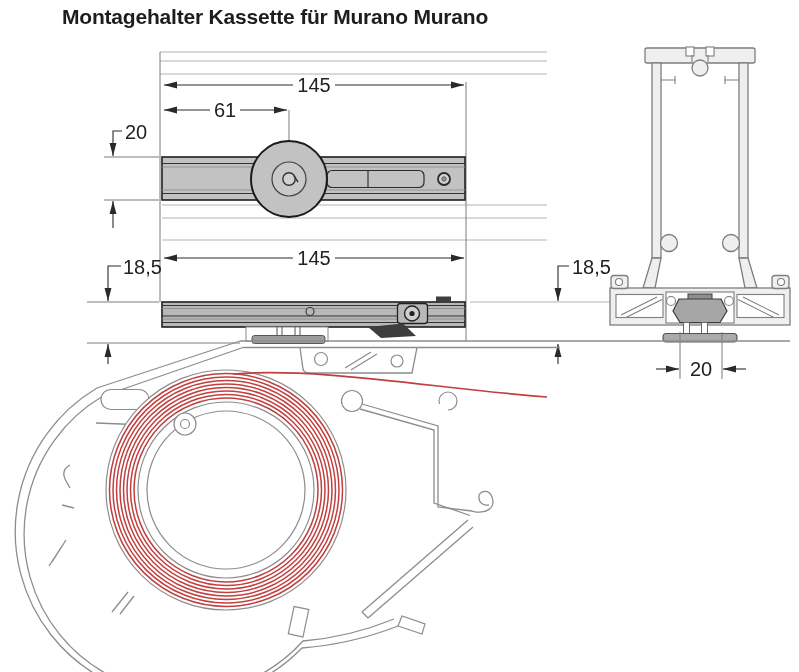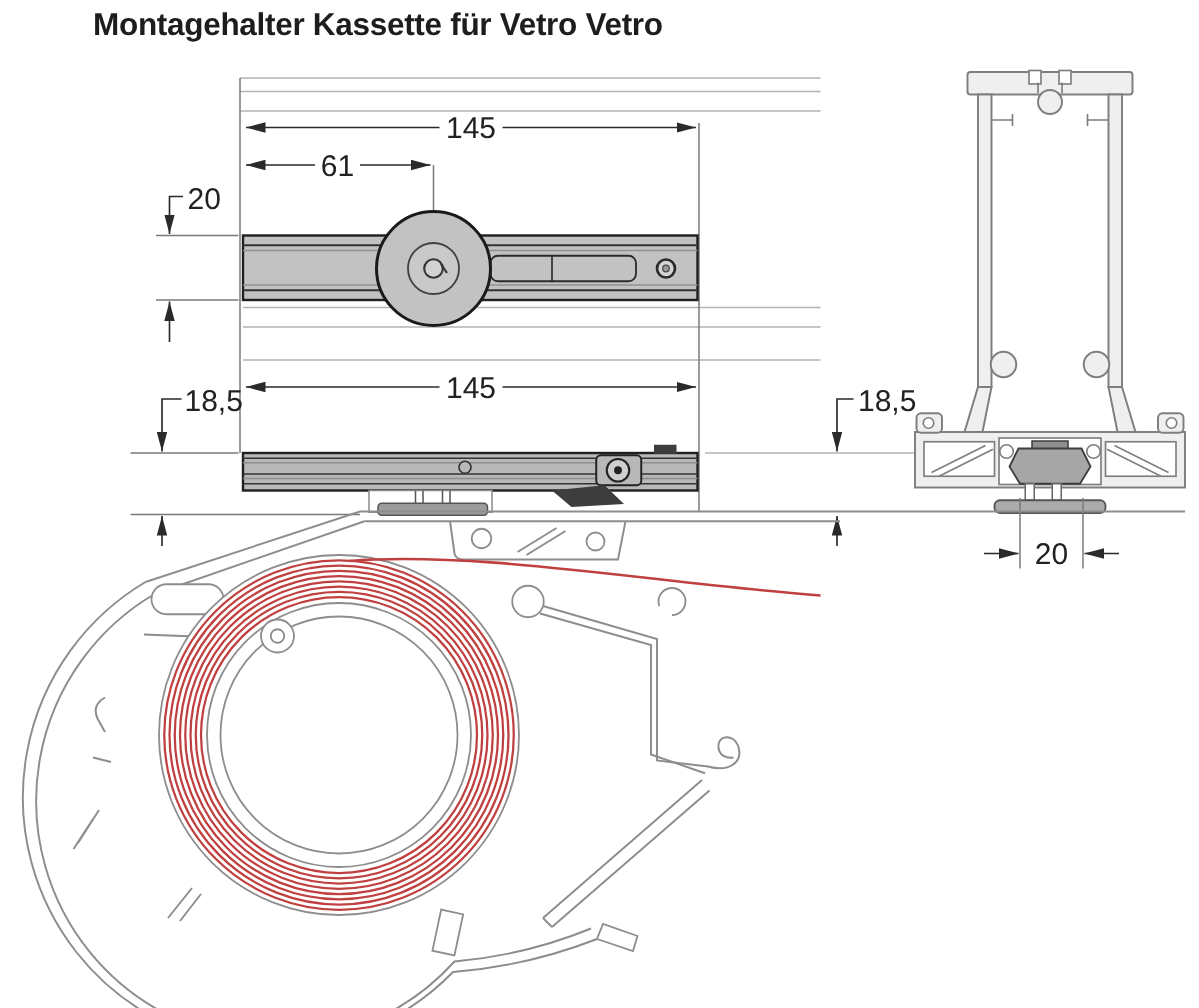--- a/index.html
+++ b/index.html
@@ -16,21 +16,21 @@
   .profw{stroke:#7e7e7e;stroke-width:1.1;fill:#ffffff;}
   .profl{stroke:#7e7e7e;stroke-width:1.1;fill:none;}
   .cas{stroke:#8d8d8d;stroke-width:1.3;fill:none;}
   .casw{stroke:#8d8d8d;stroke-width:1.2;fill:#ffffff;}
   .red{stroke:#c04040;stroke-width:1.5;fill:none;}
 </style>
 </head>
 <body>
 
 <div class="page">
-  <h1 class="title">Montagehalter Kassette für Vetro Vetro</h1>
+  <h1 class="title">Montagehalter Kassette für Murano Murano</h1>
 
   <svg width="799" height="672" viewBox="0 0 799 672">
     <defs>
       <marker id="arr" viewBox="0 0 12 8" markerWidth="13" markerHeight="9" refX="12" refY="4" orient="auto" markerUnits="userSpaceOnUse">
         <path d="M0,0.8 L12,4 L0,7.2 Z" fill="#2a2a2a"></path>
       </marker>
     </defs>
 
     <g>
       <path class="cline" d="M160,52 H547 M160,61 H547 M160,74 H547 M162,205 H547 M162,218 H547 M162,240 H547"></path>

